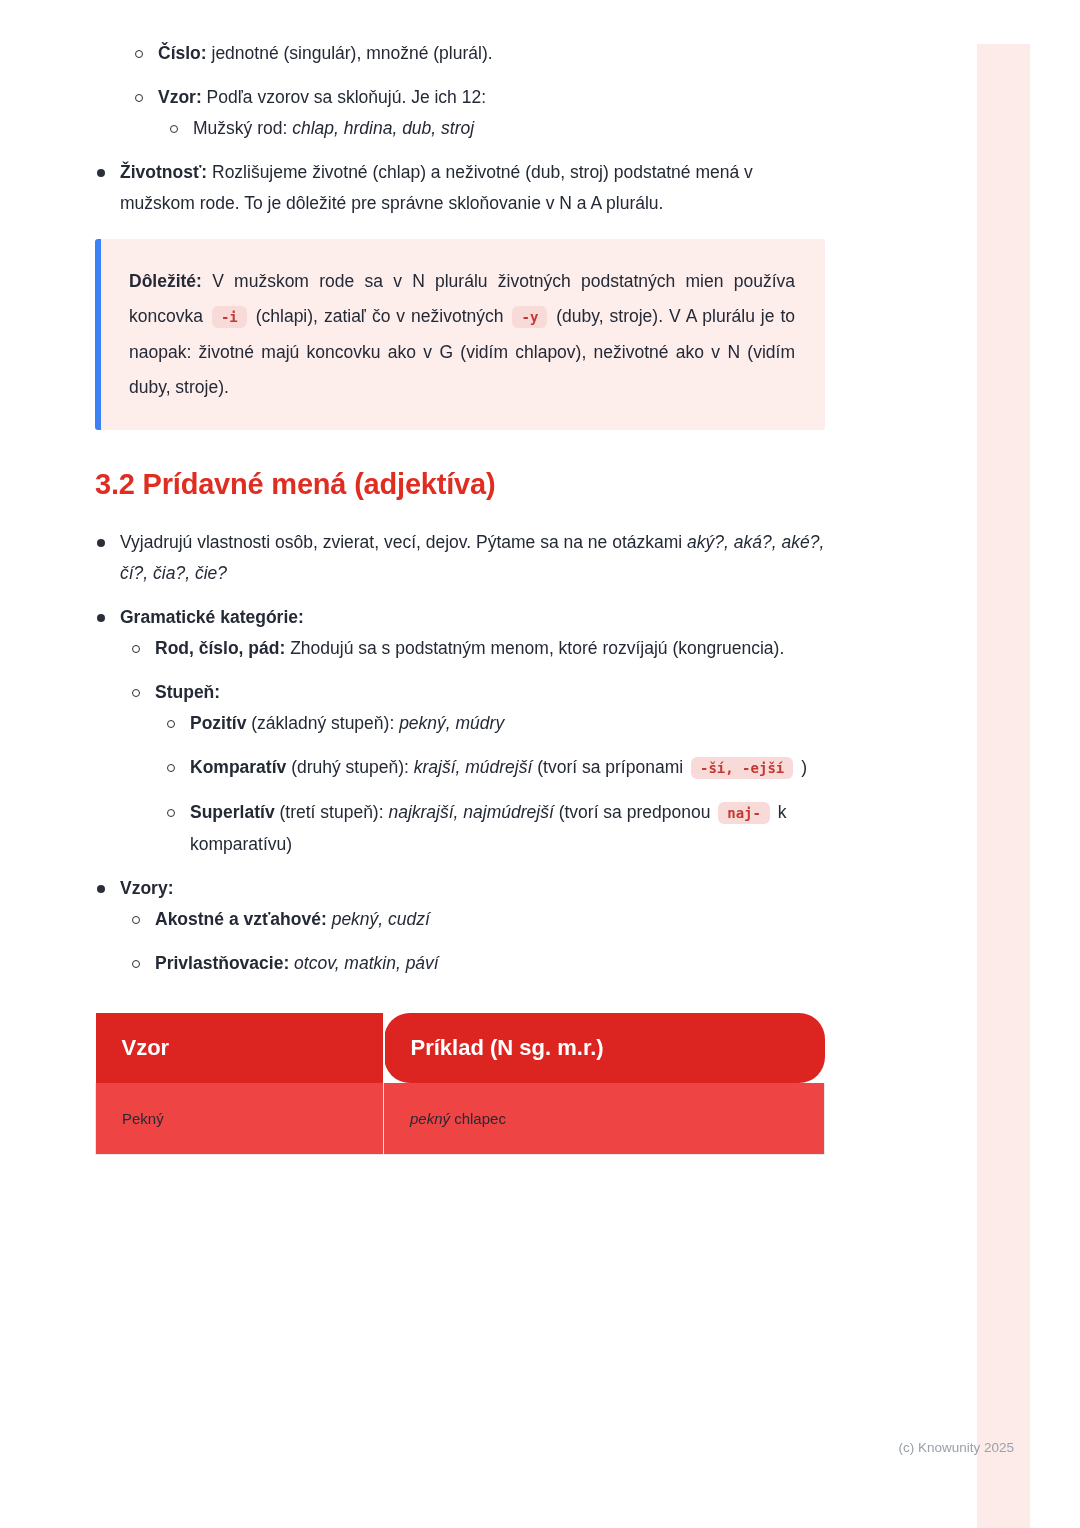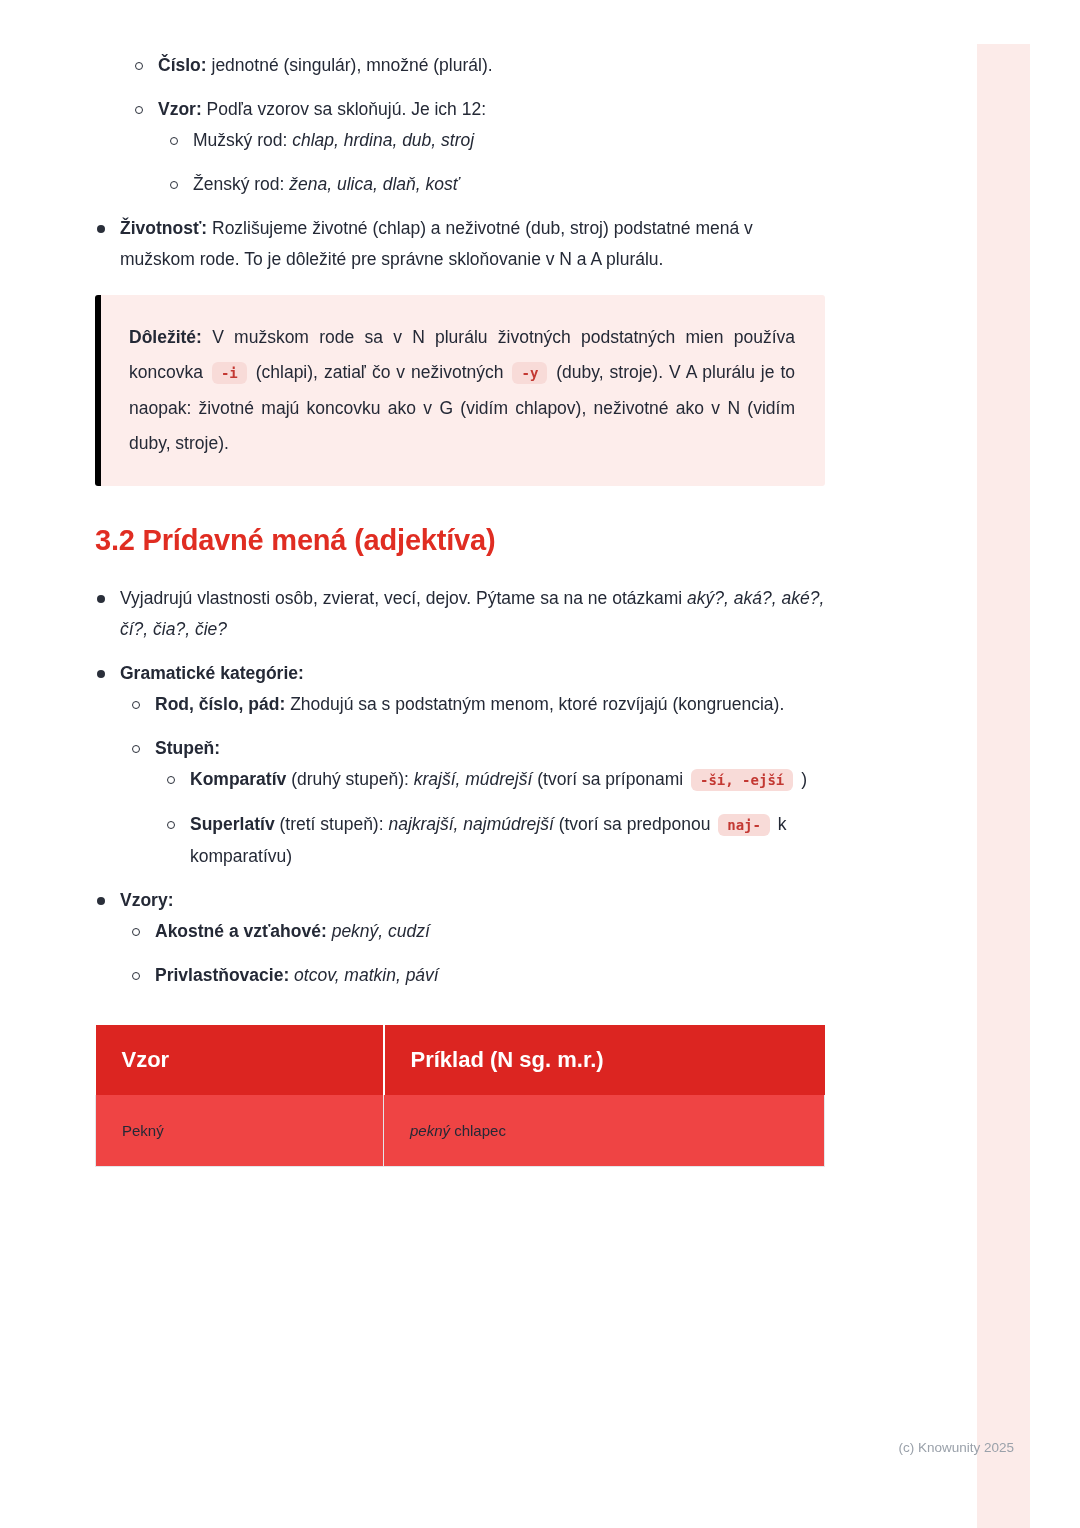--- a/index.html
+++ b/index.html
@@ -1,68 +1,67 @@
 <!DOCTYPE html>
 <html><head>
 <meta charset="utf-8">
 <style>
   html,body{margin:0;padding:0;}
   body{
     width:1080px;height:1528px;position:relative;overflow:hidden;
     background:#ffffff;color:#242936;
     font-family:"Liberation Sans","DejaVu Sans",sans-serif;
   }
-  .content{position:absolute;left:95px;top:12px;width:730px;padding-top:38px;}
+  .content{position:absolute;left:95px;top:0;width:730px;padding-top:38px;}
   ul{list-style:none;margin:0;padding:0;}
   li{position:relative;padding-left:25px;margin-bottom:13px;font-size:17.5px;line-height:31px;}
   li::before{content:"";position:absolute;left:2px;top:11.5px;width:8px;height:8px;border-radius:50%;box-sizing:border-box;}
   ul.circle > li::before{border:1.8px solid #2a2f3a;background:transparent;}
   ul.disc  > li::before{background:#2a2f3a;border:none;}
   ul.top-sub{margin-left:38px;}
   li > ul{margin-left:10px;}
   .b{font-weight:700;}
   .i{font-style:italic;}
   .chip{
     font-family:"DejaVu Sans Mono","Liberation Mono",monospace;
     font-size:14px;font-weight:700;color:#c33832;background:#f8dbd8;
     padding:3px 9px;border-radius:6px;margin:0 3px;white-space:nowrap;
   }
   .callout{
-    margin-top:20px;background:#fdedeb;border-left:6px solid #000000;
+    margin-top:20px;background:#fdedeb;border-left:6px solid #3b82f6;
     border-radius:3px;padding:25px 30px 25px 28px;
   }
   .callout p{margin:0;font-size:17.5px;line-height:35px;text-align:justify;}
   h2{font-size:29px;font-weight:700;color:#e02d22;margin:38px 0 26px 0;letter-spacing:-0.2px;}
   .vzor-table{width:730px;border-collapse:collapse;margin-top:34px;}
   .vzor-table th{
     background:#dc2521;color:#ffffff;text-align:left;font-size:22px;font-weight:700;
     padding:22px 26px;border:none;
   }
-  .vzor-table th + th{border-left:2px solid #ffffff;}
+  .vzor-table th + th{border-left:2px solid #ffffff;border-radius:26px;}
   .vzor-table th:first-child{width:235px;}
   .vzor-table td{
     font-size:15px;padding:27px 26px;background:#ef4444;
     border:1px solid #e4e6ea;border-top:none;
   }
   .stripe{position:absolute;top:44px;right:50px;width:53px;height:1484px;background:#fcebe9;z-index:1;}
   .footer{position:absolute;top:1440px;right:66px;font-size:13.5px;color:#9aa1aa;z-index:3;}
 </style>
 </head>
 <body>
 
 <div class="page">
   <div class="content">
 
     <ul class="circle top-sub">
       <li><span class="b">Číslo:</span><span> jednotné (singulár), množné (plurál).</span></li>
       <li>
         <span><span class="b">Vzor:</span><span> Podľa vzorov sa skloňujú. Je ich 12:</span></span>
         <ul class="circle">
           <li><span>Mužský rod: </span><span class="i">chlap, hrdina, dub, stroj</span></li>
-          <li><span>Ženský rod: </span><span class="i">žena, ulica, dlaň, kosť</span></li>
         </ul>
       </li>
     </ul>
 
     <ul class="disc">
       <li><span class="b">Životnosť:</span><span> Rozlišujeme životné (chlap) a neživotné (dub, stroj) podstatné mená v mužskom rode. To je dôležité pre správne skloňovanie v N a A plurálu.</span></li>
     </ul>
 
     <div class="callout">
       <p><span class="b">Dôležité:</span><span> V mužskom rode sa v N plurálu životných podstatných mien používa koncovka </span><code class="chip">-i</code><span> (chlapi), zatiaľ čo v neživotných </span><code class="chip">-y</code><span> (duby, stroje). V A plurálu je to naopak: životné majú koncovku ako v G (vidím chlapov), neživotné ako v N (vidím duby, stroje).</span></p>
@@ -72,20 +71,21 @@
 
     <ul class="disc">
       <li><span>Vyjadrujú vlastnosti osôb, zvierat, vecí, dejov. Pýtame sa na ne otázkami </span><span class="i">aký?, aká?, aké?, čí?, čia?, čie?</span></li>
       <li>
         <span><span class="b">Gramatické kategórie:</span></span>
         <ul class="circle">
           <li><span class="b">Rod, číslo, pád:</span><span> Zhodujú sa s podstatným menom, ktoré rozvíjajú (kongruencia).</span></li>
           <li>
             <span><span class="b">Stupeň:</span></span>
             <ul class="circle">
+              <li><span class="b">Pozitív</span><span> (základný stupeň): </span><span class="i">pekný, múdry</span></li>
               <li><span class="b">Komparatív</span><span> (druhý stupeň): </span><span class="i">krajší, múdrejší</span><span> (tvorí sa príponami </span><code class="chip">-ší, -ejší</code><span> )</span></li>
               <li><span class="b">Superlatív</span><span> (tretí stupeň): </span><span class="i">najkrajší, najmúdrejší</span><span> (tvorí sa predponou </span><code class="chip">naj-</code><span> k komparatívu)</span></li>
             </ul>
           </li>
         </ul>
       </li>
       <li>
         <span><span class="b">Vzory:</span></span>
         <ul class="circle">
           <li><span class="b">Akostné a vzťahové:</span><span> </span><span class="i">pekný, cudzí</span></li>

